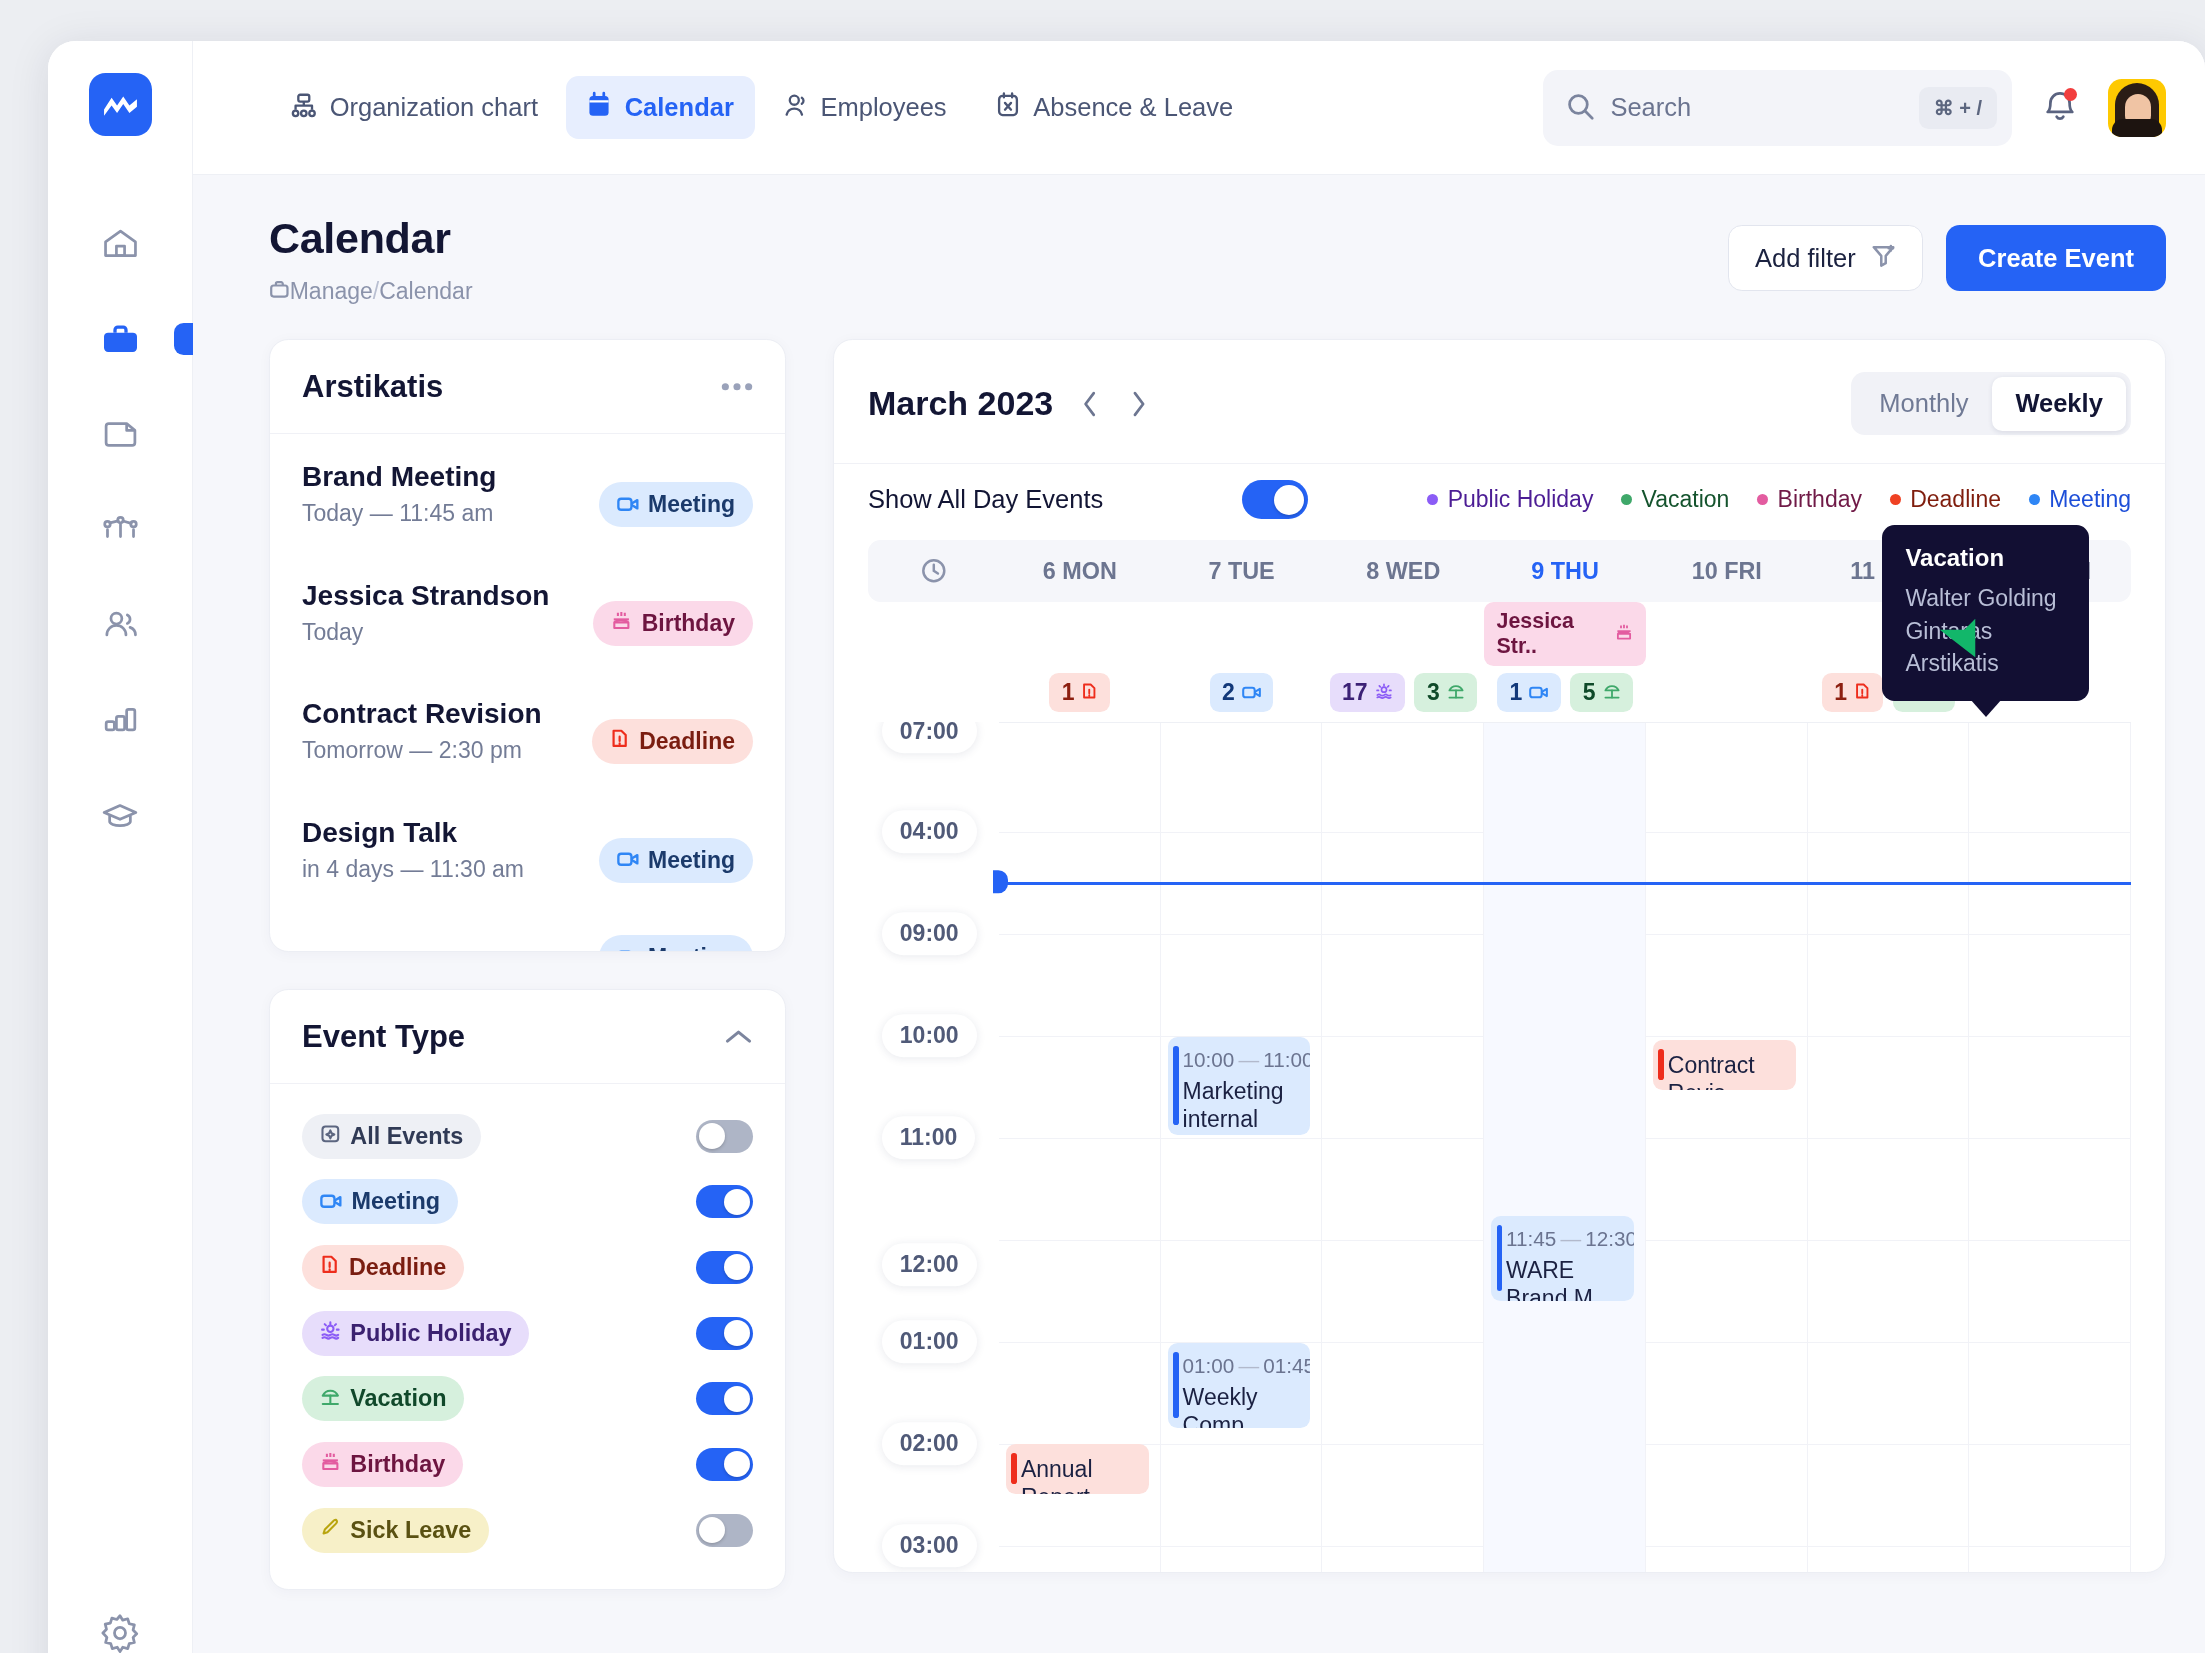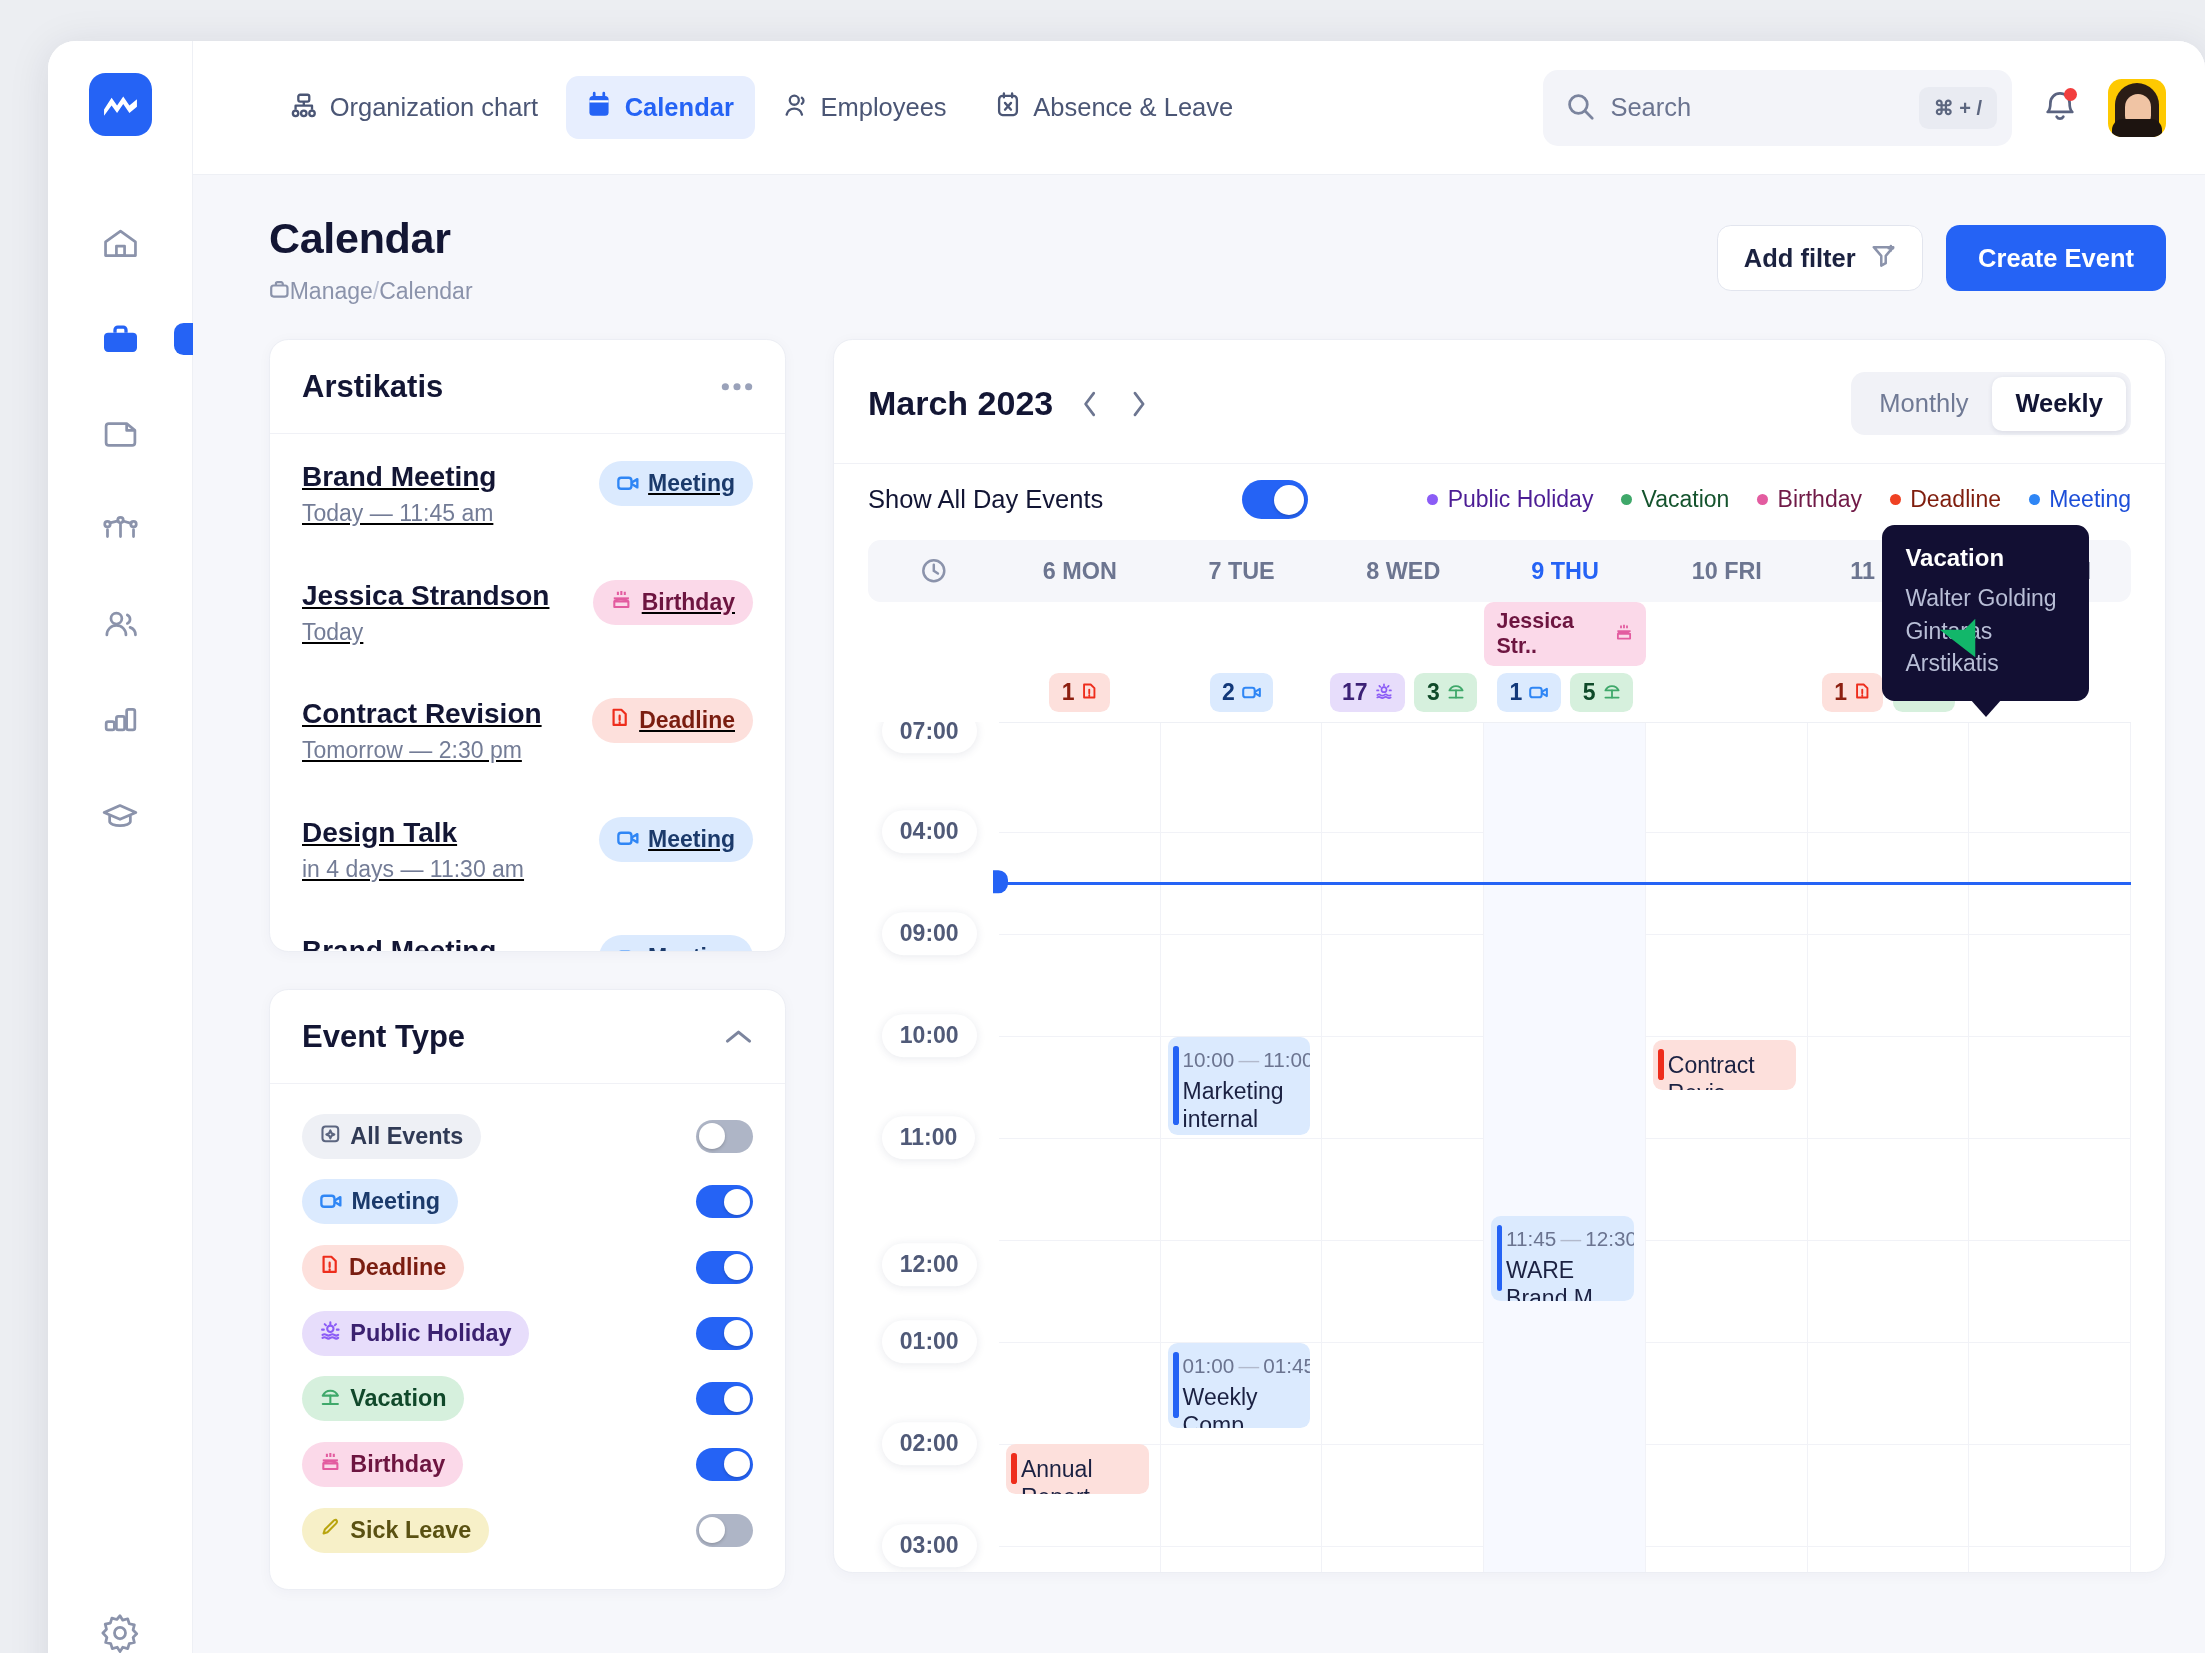--- a/index.html
+++ b/index.html
@@ -90,40 +90,40 @@
 
   
   .content { flex: 1; padding: 39px 39px 0 76px; overflow: hidden; }
   .page-head { display: flex; align-items: flex-start; }
   .page-title { font-size: 43px; font-weight: 700; color: #131634; letter-spacing: -0.3px; }
   .crumbs { display: flex; align-items: center; margin-top: 15px; font-size: 23px; color: #8b93ab; }
   .crumbs .sep { color: #b9bfd1; }
   .head-actions { margin-left: auto; display: flex; gap: 23.4px; align-items: flex-start; padding-top: 11px; }
   .btn-outline {
     height: 66px; padding: 0 26px; background:#fff; border: 1.4px solid #e2e5ee; border-radius: 13.8px;
-    display: flex; align-items: center; gap: 15px; font-size: 25.5px; color: #1b2240; font-weight: 700; cursor: pointer;
+    display: flex; align-items: center; gap: 15px; font-size: 25.5px; color: #1b2240; font-weight: 400; cursor: pointer;
   }
   .btn-primary {
     height: 66px; padding: 0 32px; background:#2563f5; border-radius: 13.8px;
     display: flex; align-items: center; font-size: 25.5px; color: #fff; font-weight: 600; cursor: pointer;
   }
 
   .cols { display: flex; gap: 47px; margin-top: 34px; }
   .left-col { width: 517px; flex: 0 0 517px; display: flex; flex-direction: column; gap: 37px; }
 
   .card { background: #fff; border: 1.4px solid #eceef4; border-radius: 19.3px; box-shadow: 0 2.8px 13.8px rgba(30,40,80,.035); }
 
   .card-head { display: flex; align-items: center; padding: 29px 32px 27.6px; border-bottom: 1.4px solid #f0f1f6; }
   .card-title { font-size: 31px; font-weight: 700; color: #131634; }
   .card-head .tool { margin-left: auto; cursor: pointer; display:flex; align-items:center; }
 
   
   .reminders { height: 613px; overflow: hidden; position: relative; }
   .rem-list { padding: 0 32px; }
-  .rem-row { display: flex; align-items: flex-start; padding: 27.6px 0 25px; text-decoration: underline; }
+  .rem-row { display: flex; align-items: flex-end; padding: 27.6px 0 25px; }
   .rem-name { font-size: 28px; font-weight: 700; color: #131634; }
   .rem-sub { font-size: 23px; color: #737c96; margin-top: 6.9px; }
   .chip {
     display: inline-flex; align-items: center; gap: 9.6px;
     padding: 9px 18px; border-radius: 688px; font-size: 23px; font-weight: 600; white-space: nowrap;
   }
   .chip.meeting { background: #dbeafe; color: #1b3a6b; }
   .chip.birthday { background: #fbd9e9; color: #6d1540; }
   .chip.deadline { background: #fde0dc; color: #7a1d10; }
   .chip.holiday { background: #e7ddfb; color: #3b2170; }

